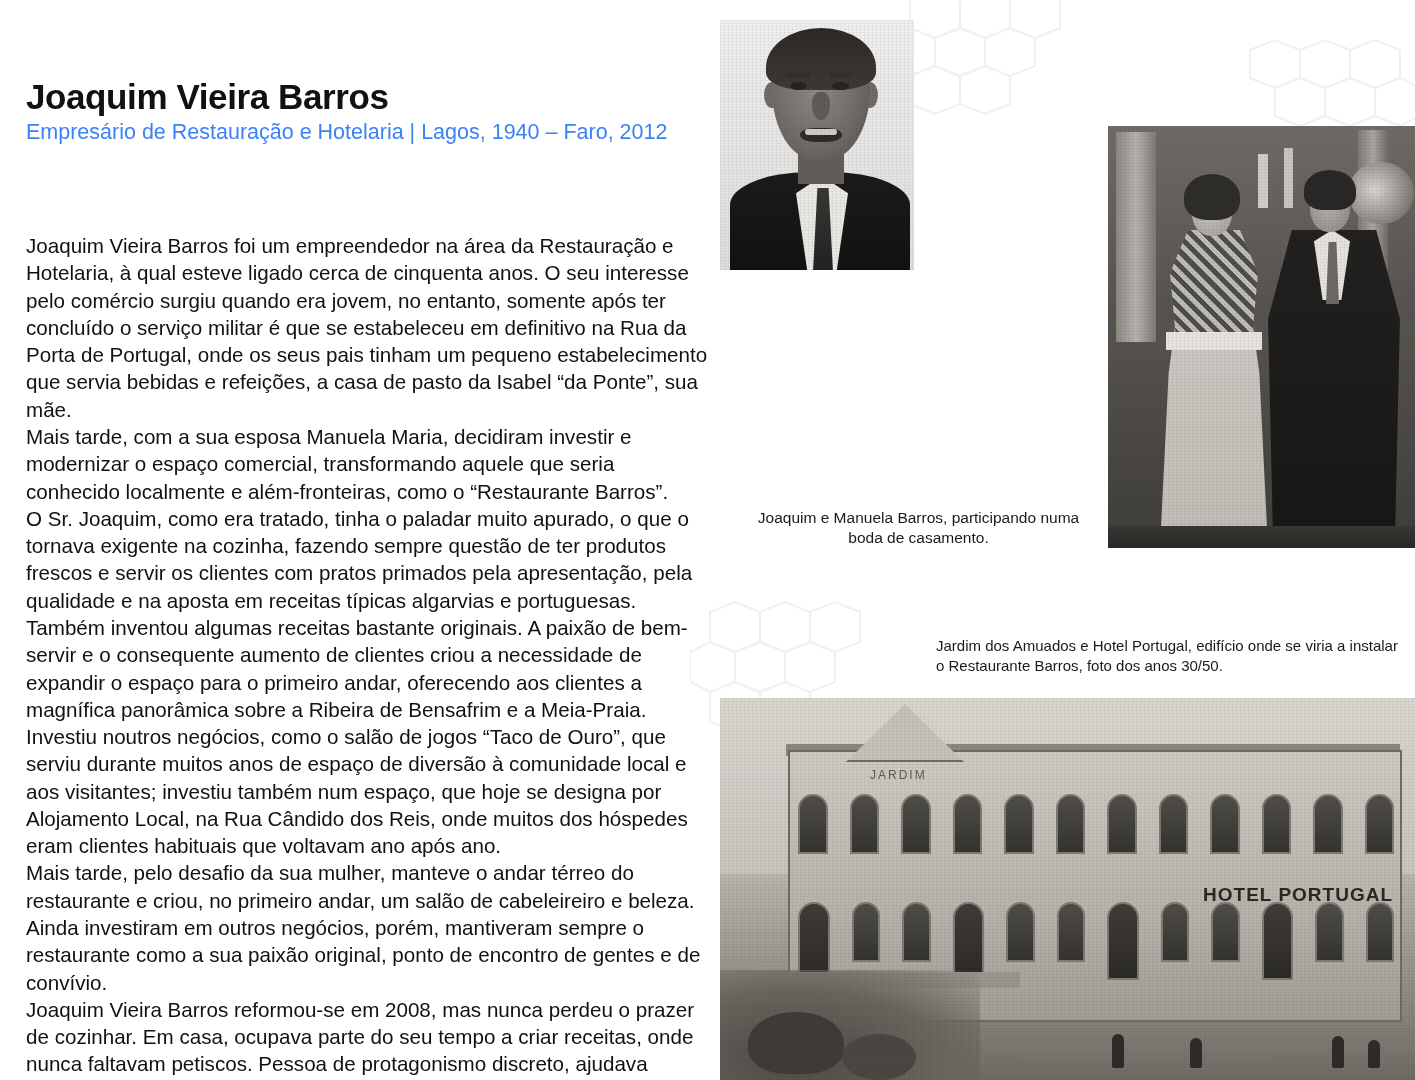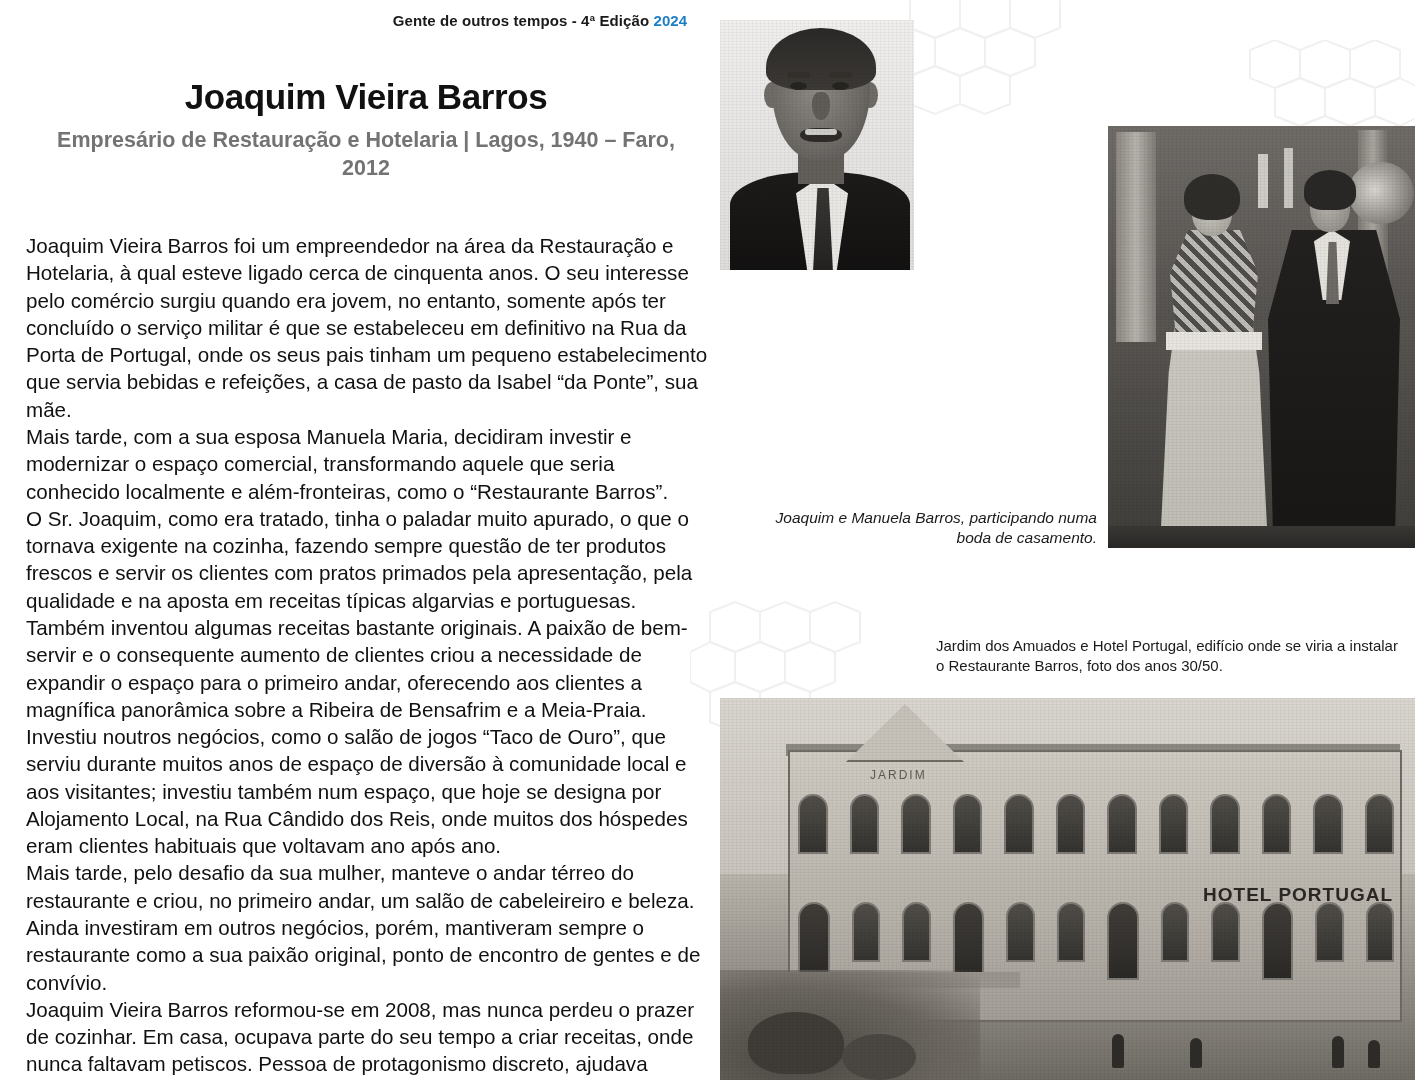--- a/index.html
+++ b/index.html
@@ -37,36 +37,35 @@
   .header .year {
     color: #1f7fc4;
   }
 
   
   .left-col {
     position: absolute;
     left: 26px;
     top: 78px;
     width: 680px;
-    text-align: center;
   }
   .title {
     font-size: 35px;
     font-weight: bold;
     letter-spacing: -0.4px;
     line-height: 1.06;
     margin: 0 0 4px 0;
     color: #111;
   }
   .subtitle {
     font-size: 21.5px;
     line-height: 1.28;
-    margin: 12px;
-    color: #737373;
-    font-weight: bold;
+    margin: 0;
+    color: #3b82f6;
+    font-weight: normal;
   }
 
   .body-text {
     position: absolute;
     left: 26px;
     top: 232px;
     width: 683px;
     font-size: 20.6px;
     line-height: 1.325;
     color: #111;
@@ -117,22 +116,21 @@
   .caption {
     position: absolute;
     font-size: 15.5px;
     line-height: 1.3;
     color: #1a1a1a;
   }
   .caption-couple {
     left: 740px;
     top: 508px;
     width: 357px;
-    text-align: right;
-    font-style: italic;
+    text-align: center;
   }
   .caption-hotel {
     left: 936px;
     top: 636px;
     width: 470px;
     text-align: left;
     font-size: 15px;
     line-height: 1.35;
   }
 
@@ -292,23 +290,20 @@
       repeating-linear-gradient(0deg, rgba(0,0,0,0.035) 0 1px, rgba(255,255,255,0) 1px 3px),
       repeating-linear-gradient(90deg, rgba(0,0,0,0.03) 0 1px, rgba(255,255,255,0) 1px 4px);
     mix-blend-mode: multiply;
   }
 </style>
 </head>
 <body>
 
 <div class="page">
 
-  <div class="header">
-    <span>Gente de outros tempos - 4ª Edição </span><span class="year">2024</span>
-  </div>
 
   <svg class="hex-deco hex-top-mid" viewBox="0 0 200 150">
     <g fill="none" stroke="#e2e2e2" stroke-width="2">
       <polygon points="30,10 55,0 80,10 80,38 55,48 30,38"></polygon>
       <polygon points="80,10 105,0 130,10 130,38 105,48 80,38"></polygon>
       <polygon points="55,48 80,38 105,48 105,76 80,86 55,76"></polygon>
       <polygon points="105,48 130,38 155,48 155,76 130,86 105,76"></polygon>
       <polygon points="30,86 55,76 80,86 80,114 55,124 30,114"></polygon>
       <polygon points="80,86 105,76 130,86 130,114 105,124 80,114"></polygon>
       <polygon points="130,10 155,0 180,10 180,38 155,48 130,38"></polygon>

